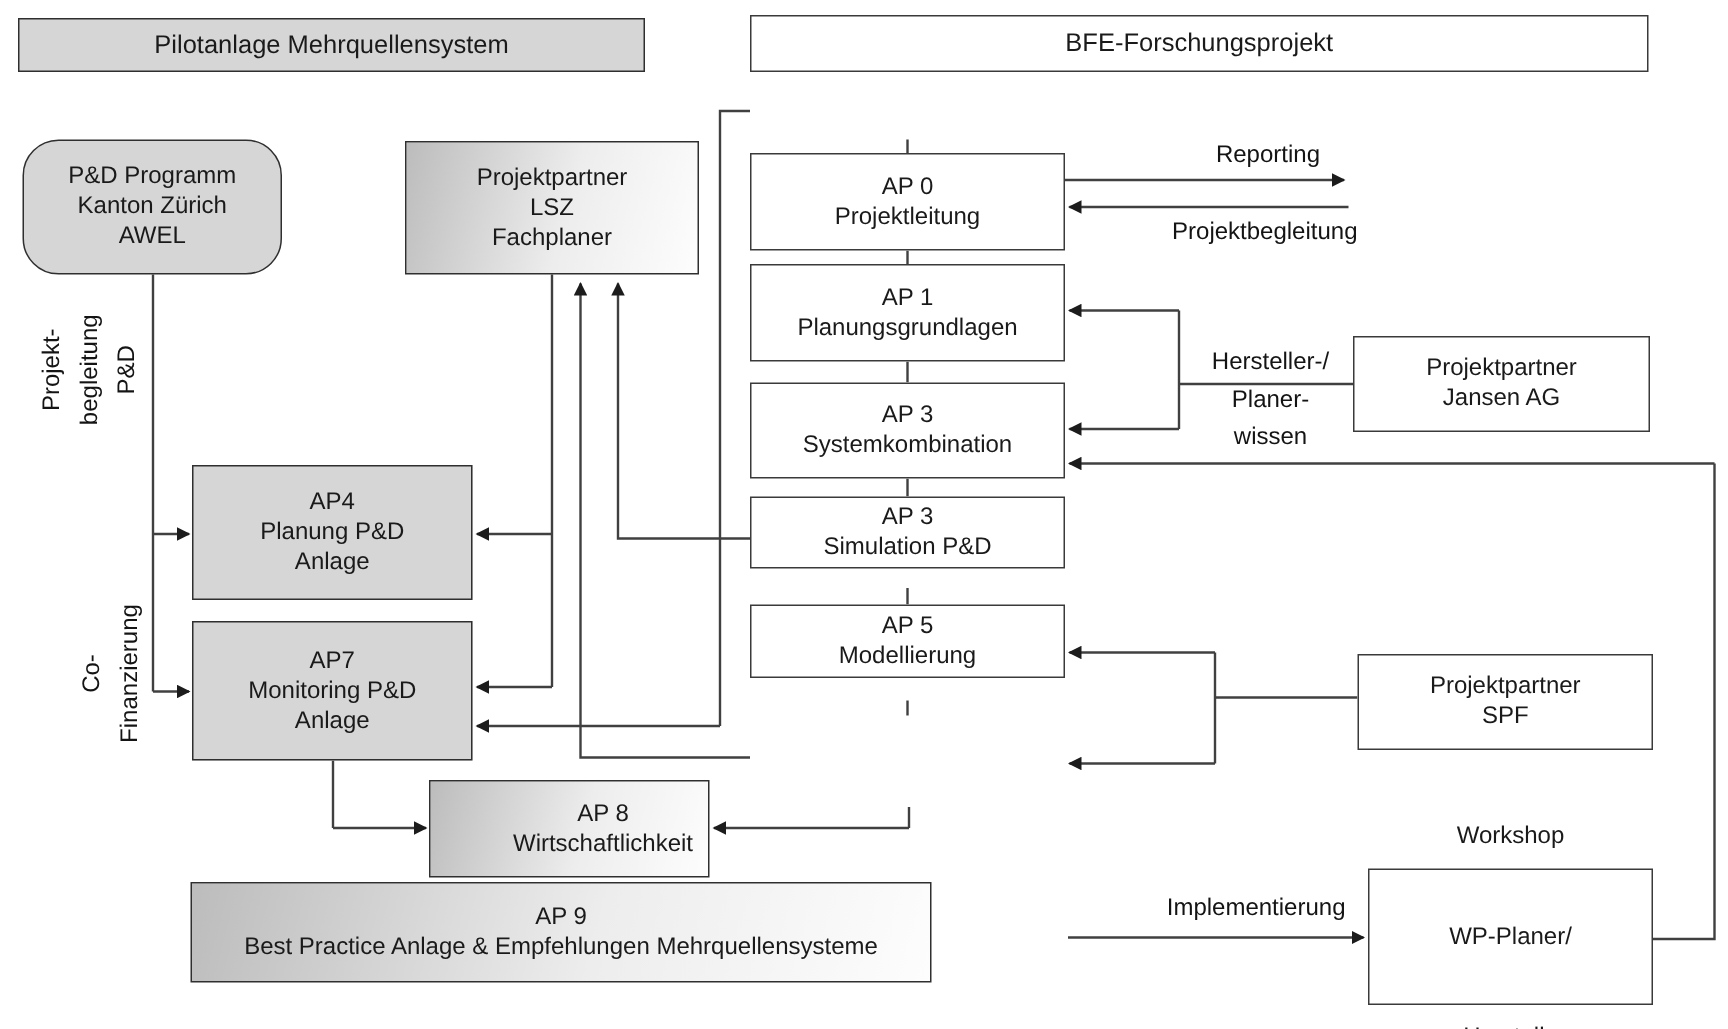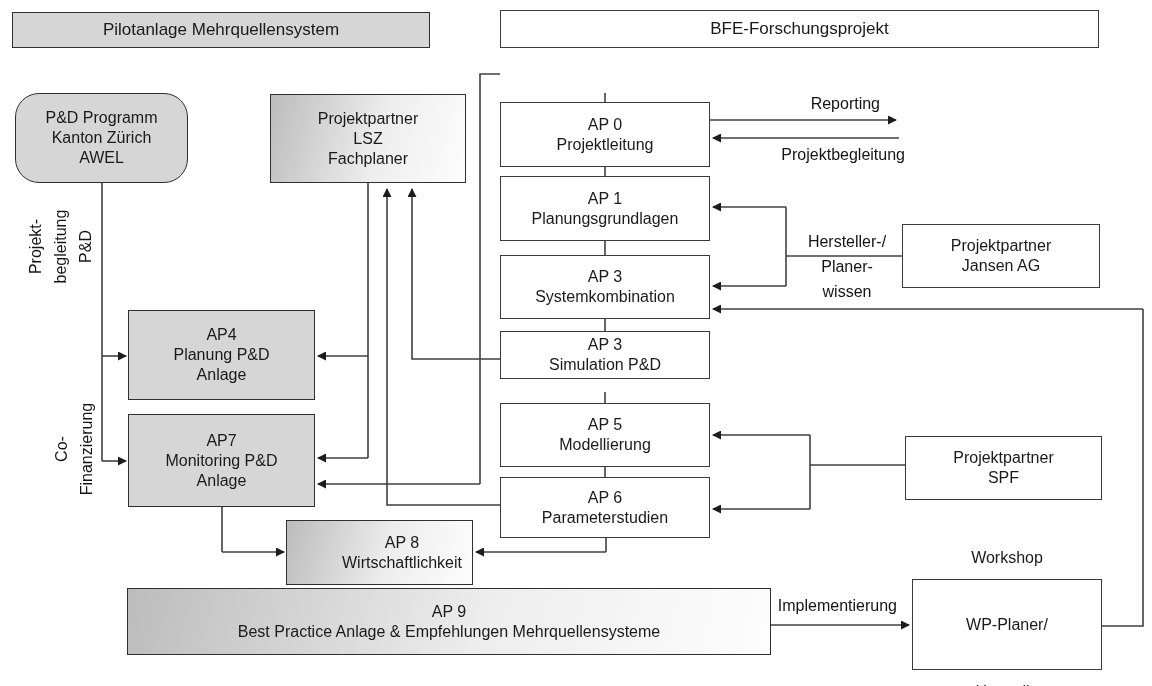--- a/index.html
+++ b/index.html
@@ -91,48 +91,44 @@
     </div>
   <div class="box gray" style="left:128px;top:414px;width:187px;height:93px;">
       <span class="ln">AP7</span>
       <span class="ln">Monitoring P&amp;D</span>
       <span class="ln">Anlage</span>
     </div>
   <div class="box grad" style="left:286px;top:520px;width:187px;height:65px;padding-left:45px;">
       <span class="ln">AP 8</span>
       <span class="ln">Wirtschaftlichkeit</span>
     </div>
-  <div class="box grad" style="left:127px;top:588px;width:644px;height:67px;">
+  <div class="box grad" style="left:127px;top:588px;width:494px;height:67px;">
       <span class="ln">AP 9</span>
       <span class="ln">Best Practice Anlage &amp; Empfehlungen Mehrquellensysteme</span>
     </div>
 
   <div class="box" style="left:500px;top:102px;width:210px;height:65px;">
       <span class="ln">AP 0</span>
       <span class="ln">Projektleitung</span>
     </div>
   <div class="box" style="left:500px;top:176px;width:210px;height:65px;">
       <span class="ln">AP 1</span>
       <span class="ln">Planungsgrundlagen</span>
     </div>
   <div class="box" style="left:500px;top:255px;width:210px;height:64px;">
       <span class="ln">AP 3</span>
       <span class="ln">Systemkombination</span>
     </div>
   <div class="box" style="left:500px;top:331px;width:210px;height:48px;">
       <span class="ln">AP 3</span>
       <span class="ln">Simulation P&amp;D</span>
     </div>
-  <div class="box" style="left:500px;top:403px;width:210px;height:64px;">
+  <div class="box" style="left:500px;top:403px;width:210px;height:49px;">
       <span class="ln">AP 5</span>
       <span class="ln">Modellierung</span>
-    </div>
-  <div class="box" style="left:500px;top:477px;width:210px;height:61px;">
-      <span class="ln">AP 6</span>
-      <span class="ln">Parameterstudien</span>
     </div>
 
   <div class="box" style="left:902px;top:224px;width:198px;height:64px;">
       <span class="ln">Projektpartner</span>
       <span class="ln">Jansen AG</span>
     </div>
   <div class="box" style="left:905px;top:436px;width:197px;height:64px;">
       <span class="ln">Projektpartner</span>
       <span class="ln">SPF</span>
     </div>

